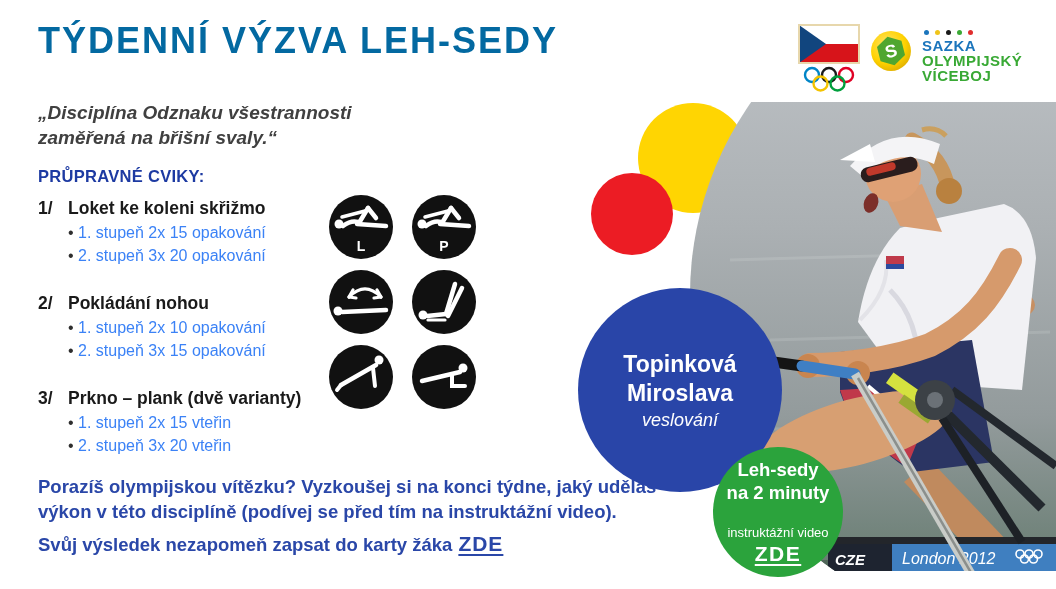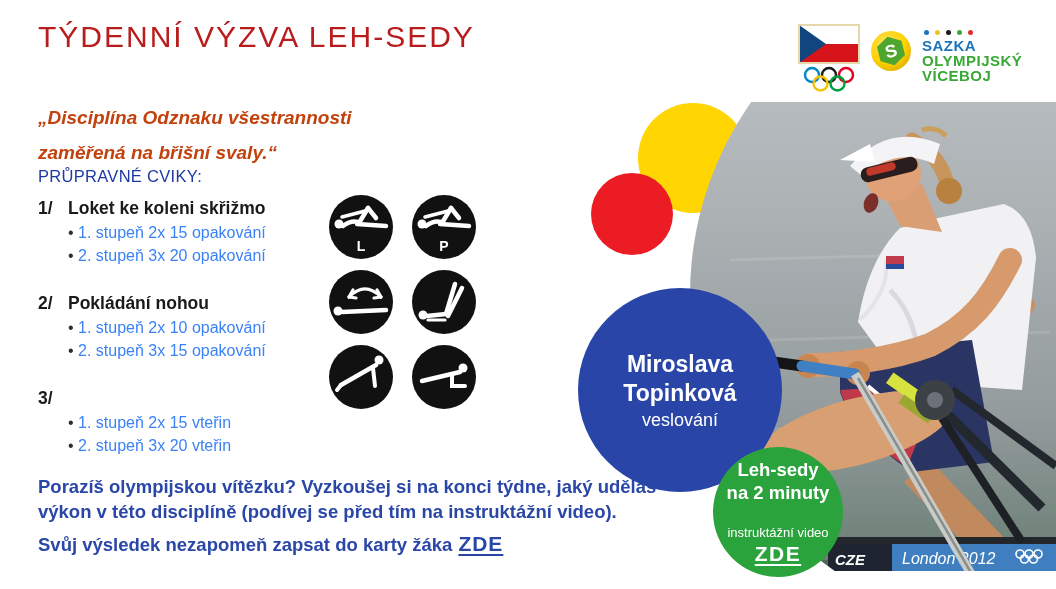--- a/index.html
+++ b/index.html
@@ -1,35 +1,35 @@
 <!DOCTYPE html>
 <html><head>
 <meta charset="utf-8">
 <style>
   html,body{margin:0;padding:0;background:#fff;}
   .stage{position:relative;width:1056px;height:589px;background:#fff;overflow:hidden;
          font-family:"Liberation Sans",sans-serif;}
 
   
-  .title{position:absolute;left:38px;top:20px;font-size:30px;font-weight:normal;
-         letter-spacing:2px;color:#b91c1c;}
+  .title{position:absolute;left:38px;top:20px;font-size:36px;font-weight:bold;
+         letter-spacing:2px;color:#0369a1;}
   .coc{position:absolute;left:798px;top:24px;width:62px;}
   .coc .flag{display:block;}
   .coc .rings{display:block;margin:2px auto 0 auto;}
   .sazka{position:absolute;left:870px;top:30px;display:flex;align-items:flex-start;}
   .sazka-text{margin-left:10px;line-height:15px;}
   .sazka-dots{display:flex;gap:6px;margin:0 0 3px 2px;}
   .sazka-dots i{width:5px;height:5px;border-radius:50%;display:block;}
   .sz1{color:#1B75BC;font-weight:bold;font-size:15px;letter-spacing:.5px;}
   .sz2,.sz3{color:#39A935;font-weight:bold;font-size:15px;letter-spacing:.5px;}
 
   
   .quote{position:absolute;left:38px;top:100px;font-size:19px;font-weight:bold;
-         font-style:italic;color:#c2410c;line-height:35px;white-space:pre-line;}
-  .ex-heading{position:absolute;left:38px;top:167px;font-size:16.5px;font-weight:normal;
+         font-style:italic;color:#404040;line-height:25px;white-space:pre-line;}
+  .ex-heading{position:absolute;left:38px;top:167px;font-size:16.5px;font-weight:bold;
          color:#1D3AA2;letter-spacing:.3px;}
   .ex-list{position:absolute;left:38px;top:197px;width:290px;}
   .ex-item{margin-bottom:25px;}
   .ex-title-row{display:flex;font-size:17.5px;font-weight:bold;color:#1a1a1a;line-height:23px;}
   .ex-num{width:30px;flex:0 0 30px;}
   .ex-bullets{margin:2px 0 0 30px;}
   .ex-bullet{font-size:16px;color:#3b82f6;line-height:22.5px;}
   .ex-bullet::before{content:"•  ";color:#2e2e2e;}
 
   
@@ -48,21 +48,21 @@
             margin-left:6px;cursor:pointer;}
 
   
   .circ{position:absolute;border-radius:50%;}
   .c-yellow{left:638px;top:103px;width:110px;height:110px;background:#FFD502;}
   .c-red{left:591px;top:173px;width:82px;height:82px;background:#EC1C24;}
   .c-blue{left:578px;top:288px;width:204px;height:204px;background:#2945A8;
           display:flex;flex-direction:column;align-items:center;justify-content:center;
           text-align:center;color:#fff;z-index:4;}
   .c-blue .nm{font-size:23px;font-weight:bold;line-height:29px;}
-  .c-blue .disc{font-size:18px;margin-top:2px;}
+  .c-blue .disc{font-size:18px;font-style:italic;margin-top:2px;}
   .c-green{left:713px;top:447px;width:130px;height:130px;background:#2BA33C;
            display:flex;flex-direction:column;align-items:center;justify-content:center;
            text-align:center;color:#fff;z-index:5;}
   .c-green .b1{font-size:18.5px;font-weight:bold;line-height:23px;}
   .c-green .b3{font-size:13px;margin-top:21px;}
   .c-green .zde2{font-size:21px;font-weight:bold;letter-spacing:1.5px;margin-top:2px;
            text-decoration:underline;text-underline-offset:3px;text-decoration-thickness:2px;
            cursor:pointer;}
 
   .photo-wrap{position:absolute;left:640px;top:102px;width:416px;height:469px;
@@ -142,20 +142,21 @@
         <span>Pokládání nohou</span>
       </div>
       <div class="ex-bullets">
         <div class="ex-bullet">1. stupeň 2x 10 opakování</div>
         <div class="ex-bullet">2. stupeň 3x 15 opakování</div>
       </div>
     </div>
     <div class="ex-item">
       <div class="ex-title-row">
         <span class="ex-num">3/</span>
+        <span>Prkno – plank (dvě varianty)</span>
       </div>
       <div class="ex-bullets">
         <div class="ex-bullet">1. stupeň 2x 15 vteřin</div>
         <div class="ex-bullet">2. stupeň 3x 20 vteřin</div>
       </div>
     </div>
   </div>
 
   <div class="icon-grid">
     <div class="picto">
@@ -327,22 +328,22 @@
         <path d="M262 430 L366 506" stroke="#23282e" stroke-width="8"></path>
         <path d="M245 442 L352 548" stroke="#23282e" stroke-width="10"></path>
         <path d="M252 458 L332 582" stroke="#1d2126" stroke-width="8"></path>
         <circle cx="245" cy="440" r="20" fill="#3c4146"></circle>
         <circle cx="245" cy="440" r="8" fill="#6b7177"></circle>
       </svg>
     </div>
   </div>
 
   <div class="circ c-blue">
+    <div class="nm">Topinková</div>
     <div class="nm">Miroslava</div>
-    <div class="nm">Topinková</div>
     <div class="disc">veslování</div>
   </div>
 
   <div class="circ c-green">
     <div class="b1">Leh-sedy</div>
     <div class="b1">na 2 minuty</div>
     <div class="b3">instruktážní video</div>
     <div class="zde2">ZDE</div>
   </div>
 

